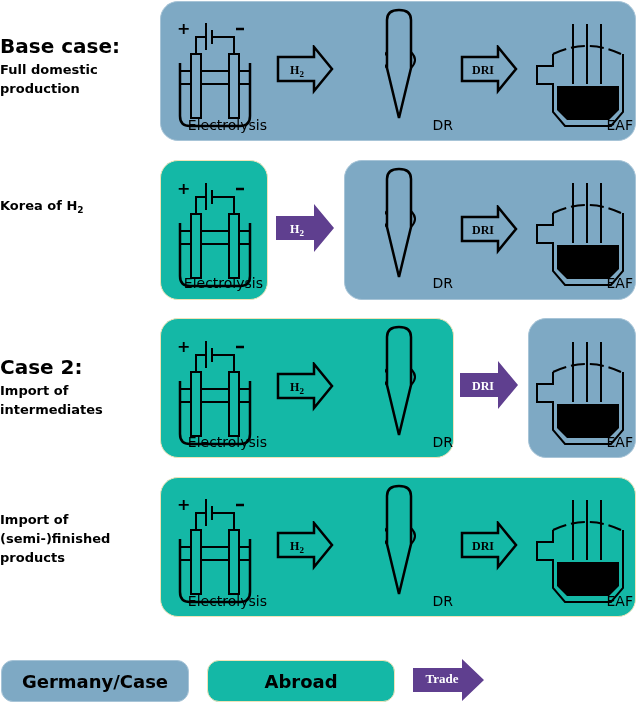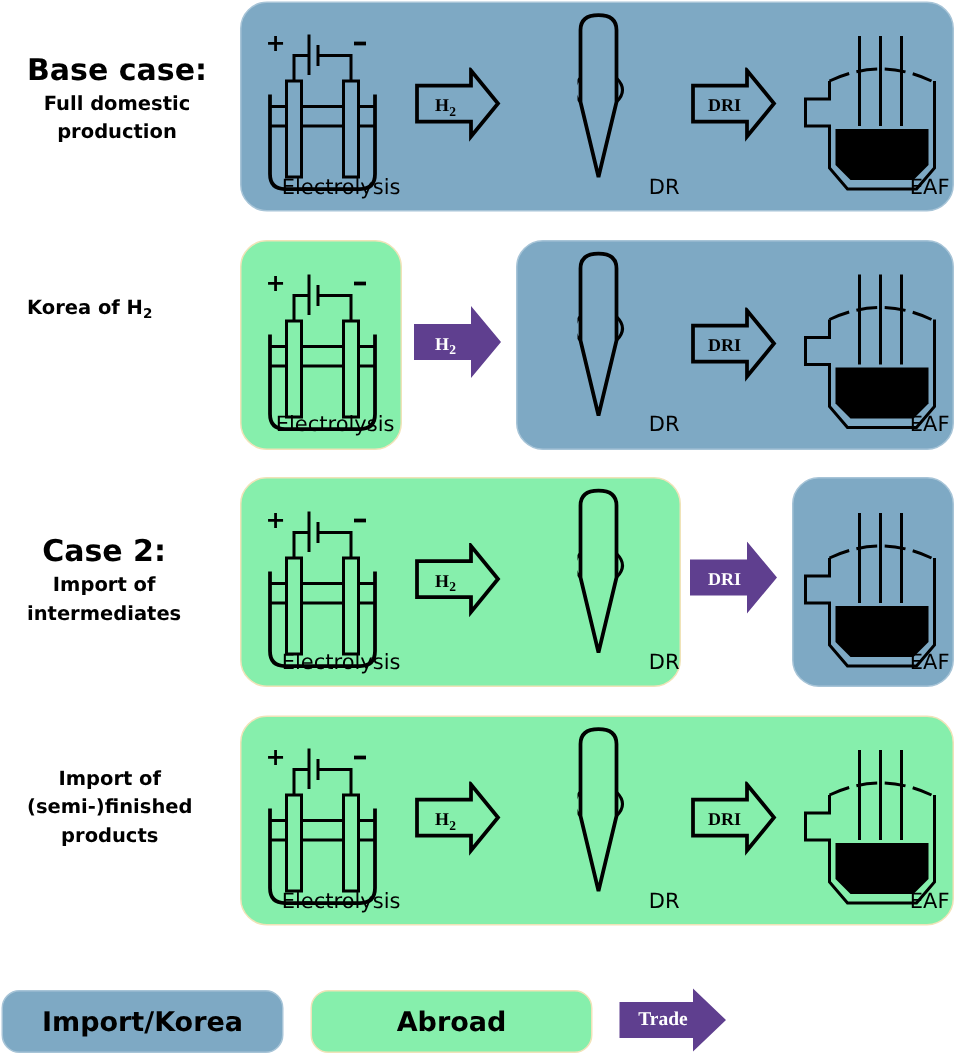--- a/index.html
+++ b/index.html
@@ -1,22 +1,22 @@
 <!DOCTYPE html>
 <html><head>
 <meta charset="utf-8">
 <style>
   html,body{margin:0;padding:0;background:#fff;}
   body{width:637px;height:702px;position:relative;overflow:hidden;font-family:"DejaVu Sans",sans-serif;color:#000;}
-  .case-label{position:absolute;left:18px;text-align:center;}
+  .case-label{position:absolute;left:0;}
   .case-title{font-weight:bold;font-size:20px;line-height:24px;font-family:"DejaVu Sans",sans-serif;}
   .case-sub{font-weight:bold;font-size:13px;line-height:19px;margin-top:2px;}
   .box{position:absolute;border-radius:18px;}
   .home{background:#7ea9c4;border:1px solid #a7c4d7;}
-  .abroad{background:#86efac;border:1px solid #f0e3b8;}
+  .abroad{background:#14b8a6;border:1px solid #f0e3b8;}
   .icon{position:absolute;}
   .cap{position:absolute;font-size:14px;text-align:right;width:100px;line-height:16px;}
   .arrow{position:absolute;}
   .arrow-label{position:absolute;font-weight:bold;font-size:12px;text-align:center;line-height:14px;font-family:Liberation Serif, serif;}
   .trade-label{color:#fff;}
   .legend-box{position:absolute;top:660px;height:40px;border-radius:12px;display:flex;align-items:center;justify-content:center;font-weight:bold;font-size:18px;}
   sub{font-size:9px;vertical-align:-3px;}
 </style>
 </head>
 <body>
@@ -159,18 +159,18 @@
 <div class="cap" style="left:353px;top:593px">DR</div>
 <svg class="arrow" style="left:460px;top:521px" width="60" height="50">
     <use href="#outline-arrow"></use>
   </svg>
 <div class="arrow-label" style="left:465px;top:539px;width:36px">DRI</div>
 <svg class="icon" style="left:535px;top:498px" width="92" height="108">
     <use href="#eaf"></use>
   </svg>
 <div class="cap" style="left:533px;top:593px">EAF</div>
 
-<div class="legend-box home" style="left:1px;width:186px;">Import/Korea</div>
+<div class="legend-box home" style="left:1px;width:186px;">Germany/Case</div>
 <div class="legend-box abroad" style="left:207px;width:186px;">Abroad</div>
 <svg class="arrow" style="left:412px;top:658px" width="74" height="44">
   <path d="M1,10 H50 V1 L72,22 L50,43 V34 H1 Z" fill="#5f3f8f"></path>
 </svg>
 <div class="arrow-label trade-label" style="left:420px;top:672px;width:44px;font-size:13px">Trade</div>
 
 </body></html>

